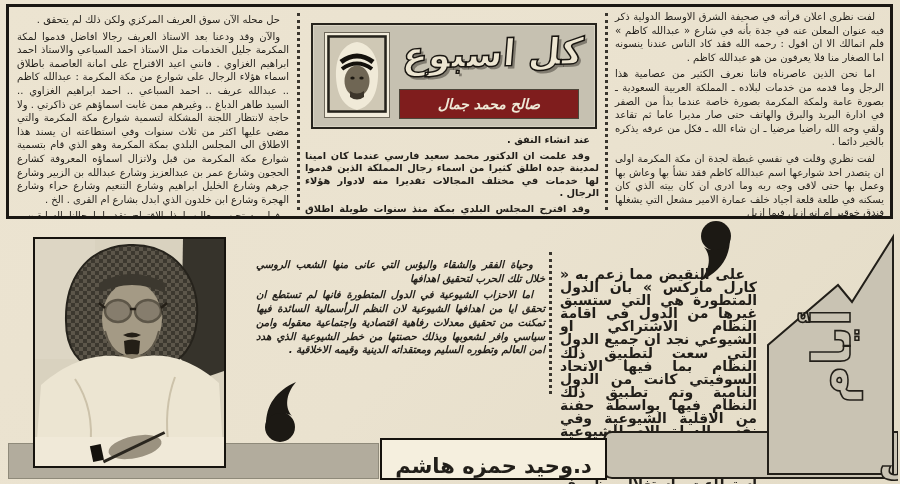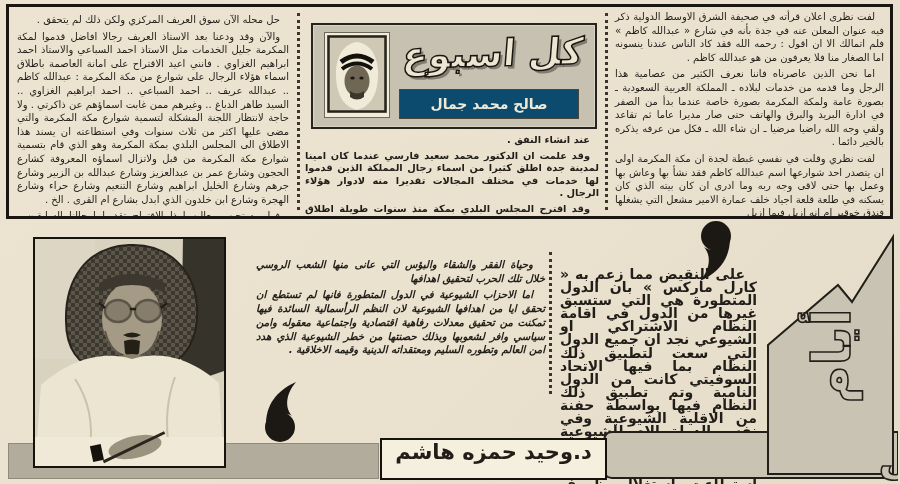--- a/index.html
+++ b/index.html
@@ -24,41 +24,41 @@
   
   .masthead{position:absolute;left:302px;top:16px;width:282px;height:102px;
             background:#c6c1b1;border:2px solid #27241d;box-shadow:inset 0 0 0 1px #d8d3c3;}
   .mast-photo{position:absolute;left:11px;top:7px;width:66px;height:86px;
               background:#f2ecdb;border:1px solid #6e685a;padding:2px;box-sizing:border-box;}
   .mast-title{position:absolute;right:4px;top:0px;width:196px;height:58px;
               direction:rtl;text-align:center;font-weight:bold;font-size:37px;line-height:58px;
               color:#ece5d1;-webkit-text-stroke:1.5px #191611;
               text-shadow:3px 3px 0 rgba(45,41,33,.45);transform:skewX(-6deg) rotate(-1.5deg);}
   .mast-byline{position:absolute;right:16px;top:64px;width:178px;height:28px;
-               background:#0c4a6e;border:1px solid #4c463a;color:#efe9d7;
+               background:#7f1d1d;border:1px solid #4c463a;color:#efe9d7;
                display:flex;align-items:center;justify-content:center;
-               direction:rtl;font-size:14px;font-weight:bold;letter-spacing:1px;}
+               direction:rtl;font-size:14px;font-style:italic;font-weight:bold;letter-spacing:1px;}
   
   .bcol{position:absolute;direction:rtl;text-align:justify;font-weight:bold;}
   .bcol p{margin:0 0 2px 0;text-indent:12px;}
   .bcol-right{left:560px;top:268px;width:197px;font-size:14px;line-height:13.1px;}
   .bcol-mid{left:256px;top:258px;width:289px;font-size:10.2px;line-height:13.9px;font-style:italic;}
   .vrule2{position:absolute;left:549px;top:252px;height:142px;width:0;border-left:3px dotted #3a362e;}
   .bigquote{position:absolute;width:46px;height:62px;}
   .bigquote svg{width:100%;height:100%;}
   .bq-open{left:692px;top:220px;}
   .bq-close{left:258px;top:381px;transform:rotate(180deg);}
   .photo-box{position:absolute;left:33px;top:237px;width:189px;height:227px;
              border:2px solid #16130e;background:#d9d2bf;z-index:3;}
   .photo-box svg{display:block;width:100%;height:100%;}
   .graybar{position:absolute;left:8px;top:443px;width:371px;height:36px;
            background:#b2ac9d;border:1px solid #8f8a7a;box-sizing:border-box;z-index:1;}
   .byline-box{position:absolute;left:380px;top:438px;width:227px;height:42px;
               background:#f5efde;border:2.5px solid #15120d;box-sizing:border-box;
-              display:flex;align-items:flex-start;justify-content:center;direction:rtl;
+              display:flex;align-items:flex-end;justify-content:center;direction:rtl;
               font-size:21px;font-weight:bold;z-index:2;}
   .banner{position:absolute;left:590px;top:228px;width:308px;height:256px;z-index:1;}
   .banner svg{display:block;width:100%;height:100%;}
 </style>
 </head>
 <body>
 
 <div class="page">
 
   <section class="top-box">

